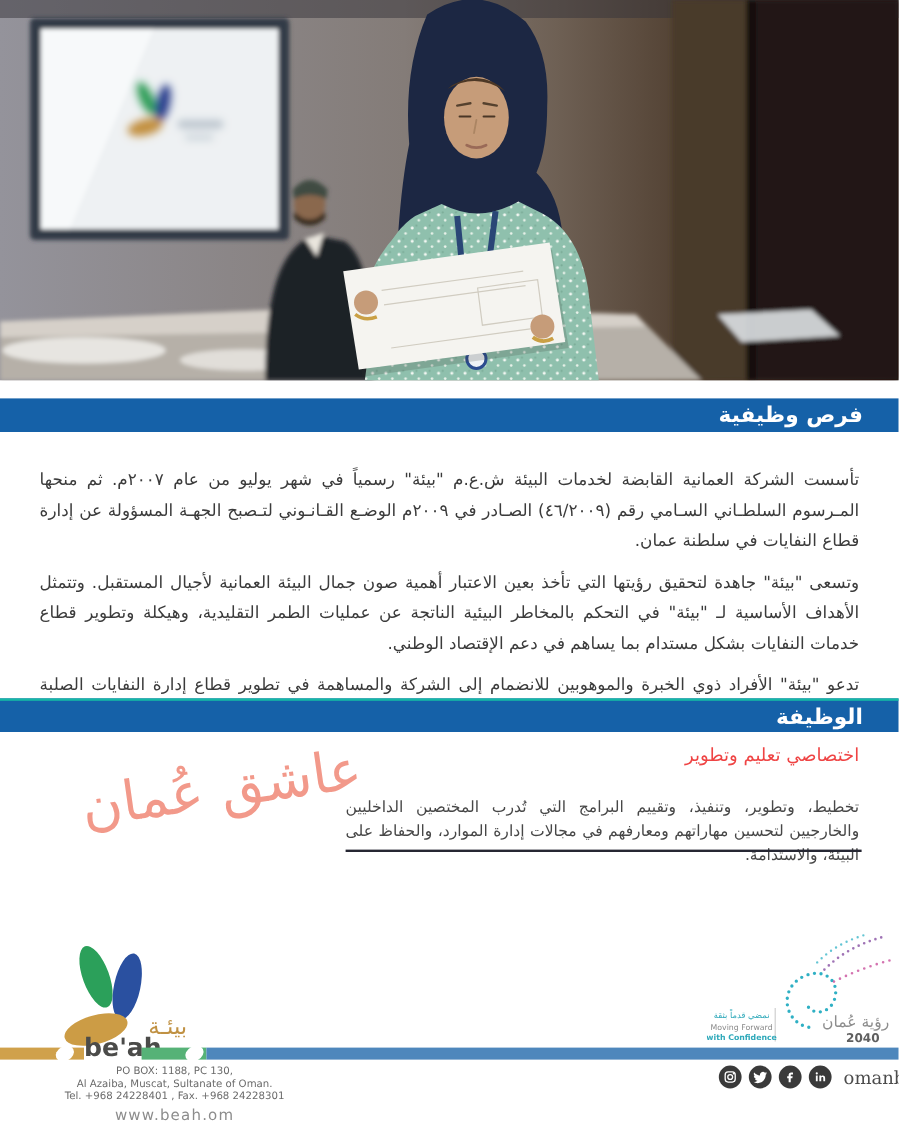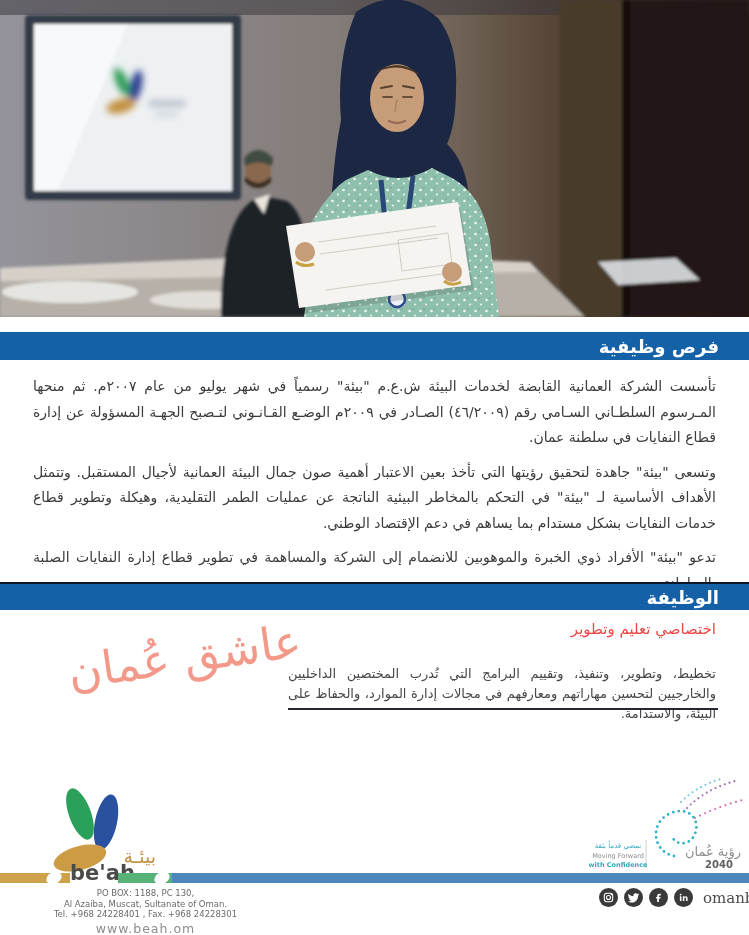--- a/index.html
+++ b/index.html
@@ -3,22 +3,22 @@
 <meta charset="utf-8">
 <style>
   html,body{margin:0;padding:0;background:#ffffff;}
   .page{position:relative;width:749px;height:935px;background:#ffffff;overflow:hidden;
         font-family:"DejaVu Sans",sans-serif;}
   .photo{position:absolute;top:0;left:0;width:749px;height:317px;}
   .banner{position:absolute;left:0;width:749px;height:28px;background:#1561a8;color:#ffffff;
           display:flex;align-items:center;direction:rtl;padding:0;box-sizing:border-box;}
   .banner span{font-weight:bold;font-size:18px;margin-right:30px;}
   .banner1{top:332px;}
-  .banner2{top:582px;border-top:2px solid #0f172a;}
-  .about{position:absolute;top:374px;right:33px;left:33px;direction:rtl;text-align:justify;
+  .banner2{top:582px;border-top:2px solid #14b8a6;}
+  .about{position:absolute;top:388px;right:33px;left:33px;direction:rtl;text-align:justify;
          color:#3b3b3b;font-size:14px;line-height:25.5px;}
   .about p{margin:0 0 9px 0;}
   .job{position:absolute;top:620px;right:33px;width:460px;direction:rtl;text-align:right;}
   .job-title{font-weight:normal;font-size:15px;color:#ef4444;margin-bottom:26px;}
   .job-desc{font-size:13px;line-height:20px;color:#474747;text-align:justify;margin-left:32px;}
   .watermark{position:absolute;top:630px;left:62px;width:240px;direction:rtl;
              font-size:46px;color:#f18e7e;transform:rotate(-8deg);opacity:.9;}
   .apply{position:absolute;top:708px;right:31px;width:430px;direction:rtl;text-align:right;}
   .divider{border-top:2px solid #262733;width:100%;margin-bottom:15px;}
   .apply-line{font-size:12.5px;font-weight:bold;color:#1f3040;white-space:nowrap;}

